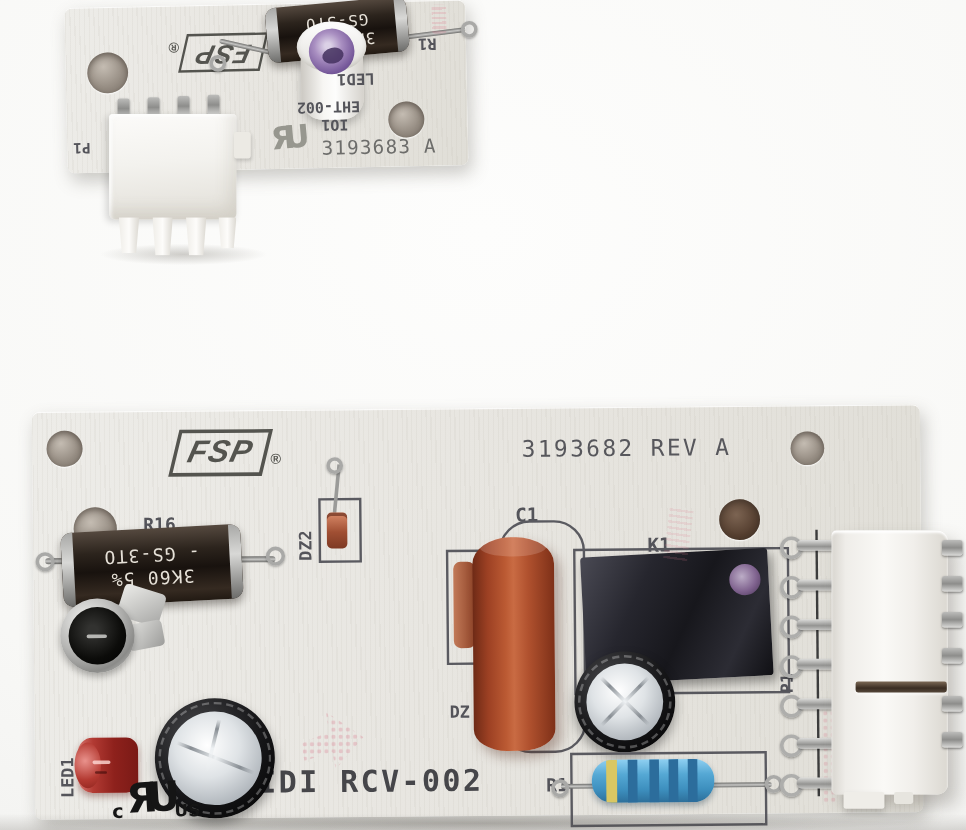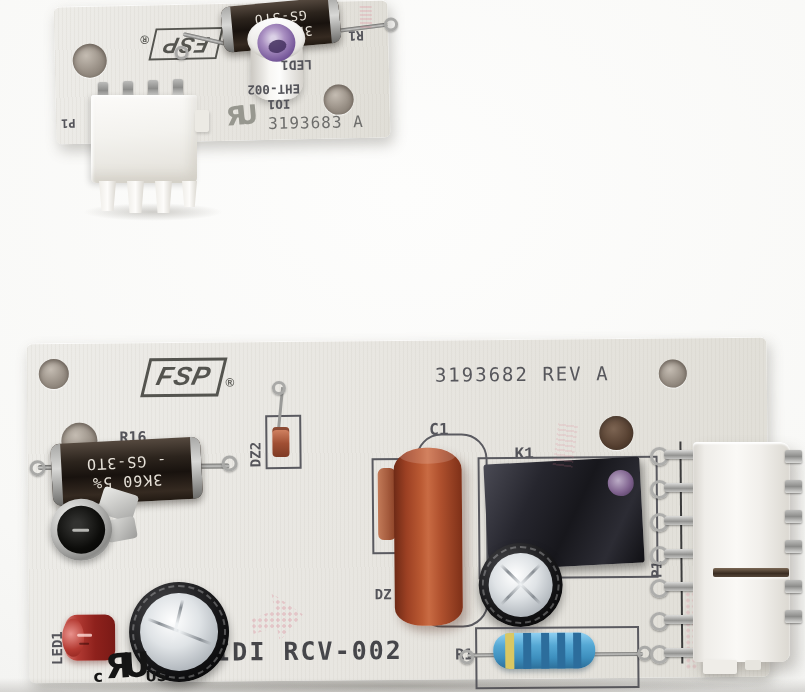--- a/index.html
+++ b/index.html
@@ -171,21 +171,21 @@
       <div class="a" style="left:388px;top:94px;width:68px;height:190px;border:2.5px solid #5a5a60;border-radius:26px;"></div>
 
       <div class="a" style="left:344px;top:118px;width:30px;height:92px;border:2px solid #5a5a60;"></div>
       <div class="a" style="left:350px;top:128px;width:18px;height:72px;border-radius:6px;background:linear-gradient(90deg,#c27a58,#8e4328);"></div>
       <div class="a silk" style="left:346px;top:246px;font-size:14px;">DZ</div>
       <div class="a" style="left:366px;top:108px;width:68px;height:178px;border-radius:32px 32px 28px 28px / 22px 22px 18px 18px;
         background:linear-gradient(90deg,#6e2a16 0%,#9c4023 18%,#bb5a33 40%,#c96b43 50%,#b0512e 68%,#7e3018 100%);
         box-shadow:5px 6px 10px rgba(80,40,25,.35);"></div>
       <div class="a" style="left:372px;top:108px;width:56px;height:16px;border-radius:50%;background:rgba(255,235,225,.18);"></div>
 
-      <div class="a silk" style="left:487px;top:106px;font-size:16px;font-family:Liberation Mono, monospace;">K1</div>
+      <div class="a silk" style="left:512px;top:106px;font-size:16px;">K1</div>
       <div class="a" style="left:450px;top:118px;width:176px;height:118px;border:2px solid #5a5a60;"></div>
       <div class="a" style="left:458px;top:122px;width:156px;height:106px;transform:rotate(-2.5deg);border-radius:3px;
         background:linear-gradient(118deg,#4a4a54 0%,#26262e 30%,#17171c 55%,#2c2c34 80%,#101014 100%);
         box-shadow:3px 5px 9px rgba(0,0,0,.4);"></div>
       <div class="a" style="left:580px;top:132px;width:26px;height:26px;border-radius:50%;
         background:radial-gradient(circle at 40% 40%, #cdbcd8, #8a6a9a 55%, #4a3358);opacity:.9;"></div>
 
       <div class="a ecap" style="left:450px;top:204px;width:84px;height:84px;">
         <div class="ecap-top" style="inset:10px;">
           <div class="score" style="transform:rotate(45deg);"></div>

